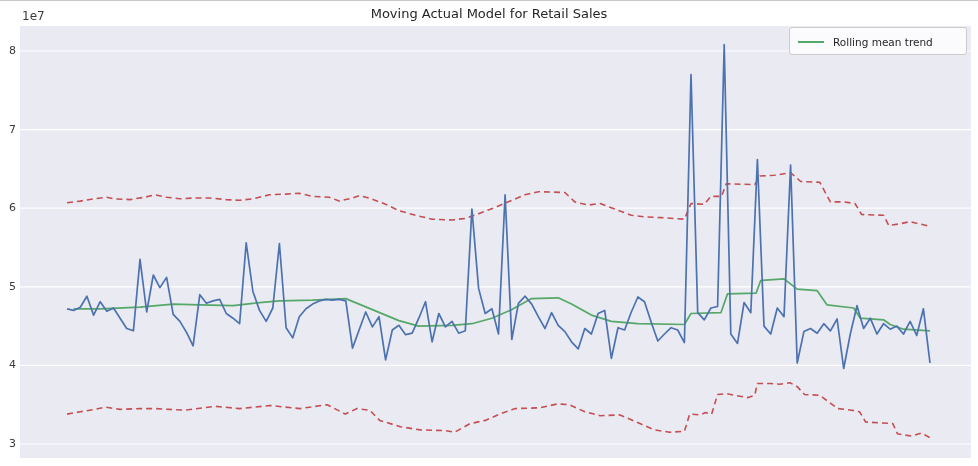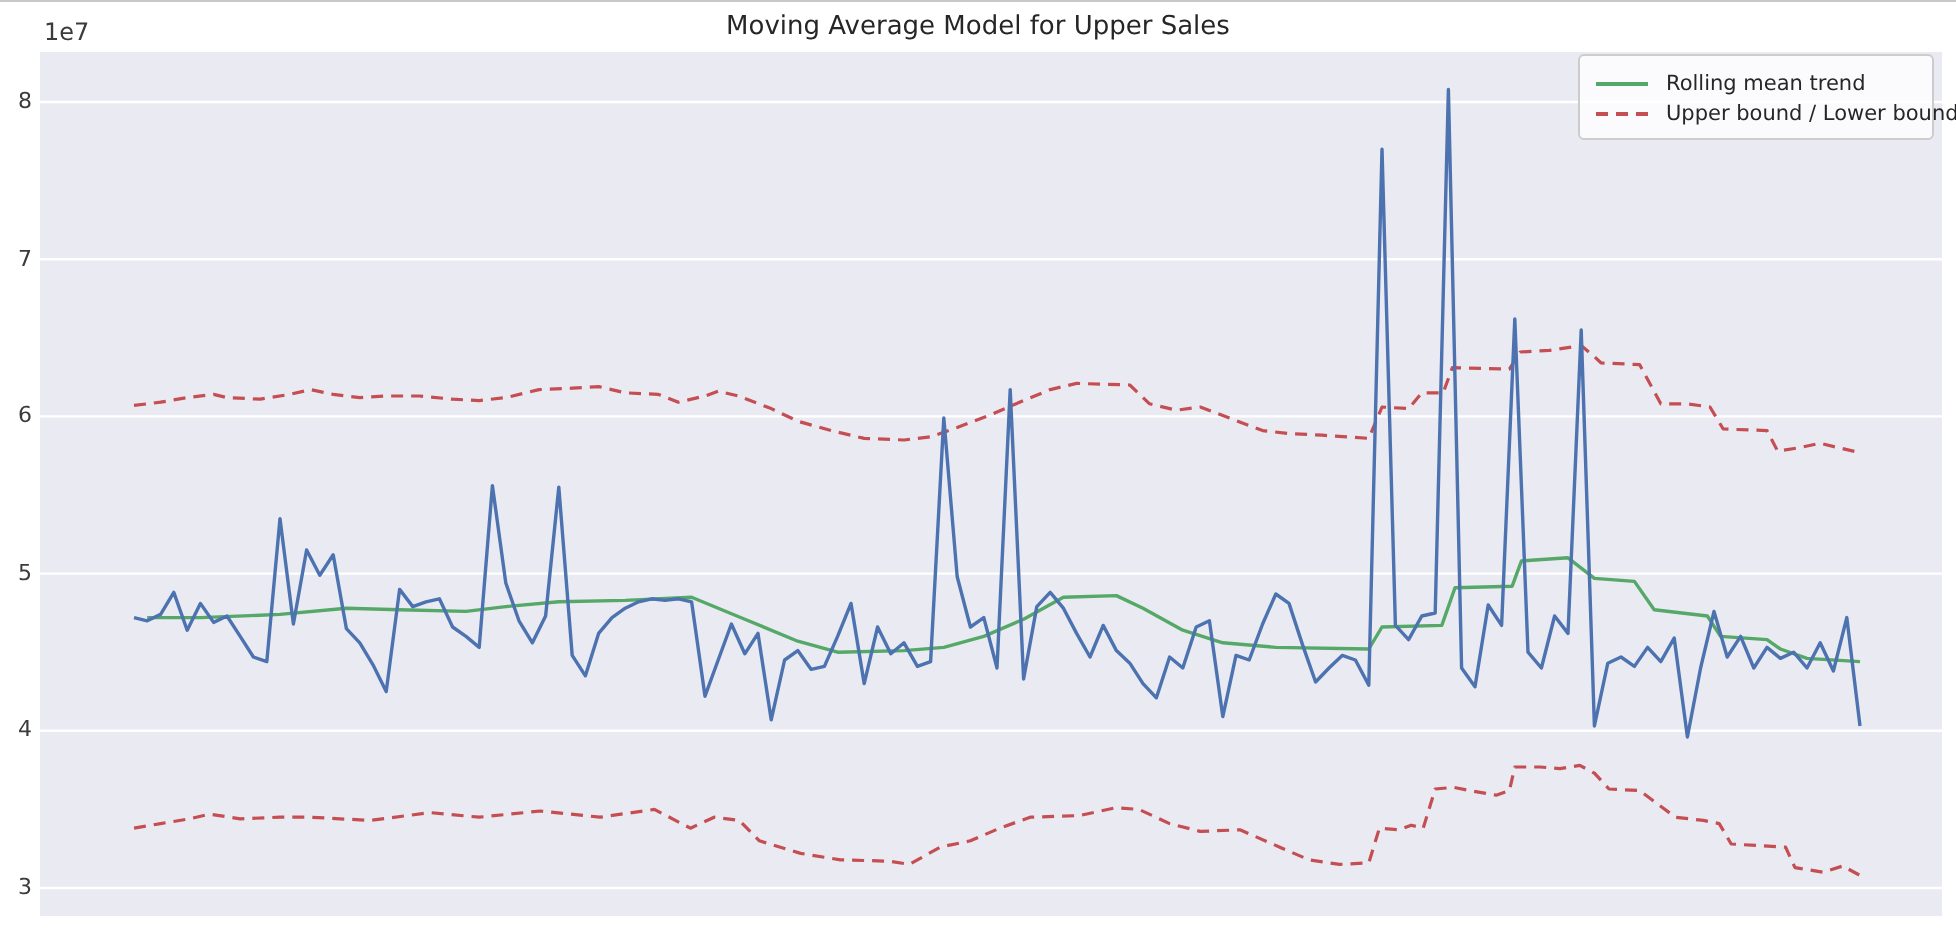--- a/index.html
+++ b/index.html
@@ -29,34 +29,30 @@
       <line x1="20" x2="971" y1="364.4" y2="364.4" stroke="#FFFFFF" stroke-width="1.2"></line>
       <line x1="20" x2="971" y1="285.8" y2="285.8" stroke="#FFFFFF" stroke-width="1.2"></line>
       <line x1="20" x2="971" y1="207.20000000000002" y2="207.20000000000002" stroke="#FFFFFF" stroke-width="1.2"></line>
       <line x1="20" x2="971" y1="128.60000000000002" y2="128.60000000000002" stroke="#FFFFFF" stroke-width="1.2"></line>
       <line x1="20" x2="971" y1="50" y2="50" stroke="#FFFFFF" stroke-width="1.2"></line>
       <polyline points="67.0,201.7 80.3,200.1 93.6,197.8 106.8,196.2 113.5,197.8 130.1,198.6 144.7,196.2 155.3,193.8 166.6,196.2 179.9,197.8 193.1,197.0 209.7,197.0 226.3,198.6 239.6,199.3 252.9,197.8 269.5,193.8 286.1,193.1 299.3,192.3 312.6,195.4 329.2,196.2 339.2,200.1 352.5,197.0 359.1,194.6 369.1,197.0 385.6,203.3 398.9,209.6 415.5,214.3 432.1,218.2 452.0,219.0 465.3,217.4 478.6,212.7 495.2,206.4 511.8,199.3 525.1,193.8 538.3,190.7 564.9,191.5 574.8,200.9 588.1,204.1 600.1,202.5 614.7,208.0 631.3,214.3 644.5,215.8 661.1,216.6 684.4,218.2 691.0,202.5 704.3,203.3 710.9,195.4 721.6,195.4 726.2,182.8 754.7,183.6 760.1,175.0 774.7,174.2 790.6,171.8 797.2,177.3 800.6,180.5 819.8,181.3 830.4,200.9 843.7,200.9 855.0,202.5 861.6,213.5 883.5,214.3 888.8,224.5 899.5,222.9 910.1,220.6 919.4,222.9 930.0,225.3" fill="none" stroke="#C44E52" stroke-width="1.6" stroke-linejoin="round" stroke-linecap="butt" stroke-dasharray="6,4"></polyline>
       <polyline points="67.0,413.1 80.3,410.8 94.9,408.4 104.8,406.1 120.1,408.4 140.0,407.6 155.3,407.6 169.9,408.4 185.2,409.2 215.0,405.3 239.6,407.6 270.1,404.5 300.0,407.6 327.2,403.7 345.2,413.1 357.1,407.6 369.7,409.2 379.7,419.4 400.3,425.7 420.2,428.9 444.7,429.6 454.7,431.2 470.0,422.6 485.2,419.4 499.8,413.1 515.1,407.6 539.7,406.8 557.6,402.9 569.5,403.7 584.8,410.8 600.1,414.7 620.0,413.9 639.9,422.6 654.5,428.9 669.8,431.2 684.4,430.4 689.7,413.1 699.6,413.9 705.6,411.6 711.6,413.1 717.6,393.5 726.9,392.7 734.8,394.3 748.1,396.6 754.7,394.3 757.4,382.5 770.0,382.5 780.0,383.3 789.9,381.7 797.2,385.6 804.5,393.5 819.8,394.3 837.7,407.6 851.7,409.2 859.6,410.8 865.6,421.0 879.6,421.8 892.8,422.6 897.5,432.8 911.4,435.1 921.4,432.0 930.0,436.7" fill="none" stroke="#C44E52" stroke-width="1.6" stroke-linejoin="round" stroke-linecap="butt" stroke-dasharray="6,4"></polyline>
       <polyline points="73.6,307.8 100.2,307.8 140.0,306.2 173.2,303.1 199.8,303.9 233.0,304.7 252.9,302.3 279.4,299.9 312.6,299.2 345.8,297.6 359.1,303.1 372.4,308.6 398.9,319.6 418.8,325.1 452.0,324.3 471.9,322.7 491.9,317.2 511.8,308.6 531.7,297.6 558.2,296.8 571.5,303.1 591.4,314.1 611.4,320.4 637.9,322.7 684.4,323.5 691.0,312.5 720.9,311.7 727.5,292.9 756.1,292.1 760.7,279.5 784.0,277.9 797.2,288.2 817.2,289.7 827.1,303.9 853.7,307.0 860.3,317.2 883.5,318.8 890.2,323.5 903.5,328.2 930.0,329.8" fill="none" stroke="#55A868" stroke-width="1.7" stroke-linejoin="round" stroke-linecap="butt"></polyline>
       <polyline points="67.0,307.8 73.6,309.4 80.3,306.2 86.9,295.2 93.6,314.1 100.2,300.7 106.8,310.2 113.5,307.0 120.1,317.2 126.7,327.5 133.4,329.8 140.0,258.3 146.7,311.0 153.3,274.0 159.9,286.6 166.6,276.4 173.2,313.3 179.9,320.4 186.5,331.4 193.1,344.8 199.8,293.7 206.4,302.3 213.0,299.9 219.7,298.4 226.3,312.5 233.0,317.2 239.6,322.7 246.2,241.8 252.9,290.5 259.5,309.4 266.2,320.4 272.8,307.0 279.4,242.6 286.1,326.7 292.7,336.9 299.3,315.7 306.0,307.8 312.6,303.1 319.3,299.9 325.9,298.4 332.5,299.2 339.2,298.4 345.8,299.9 352.5,347.1 359.1,329.0 365.7,311.0 372.4,325.9 379.0,315.7 385.6,358.9 392.3,329.0 398.9,324.3 405.6,333.7 412.2,332.2 418.8,317.2 425.5,300.7 432.1,340.8 438.8,312.5 445.4,325.9 452.0,320.4 458.7,332.2 465.3,329.8 471.9,208.0 478.6,287.4 485.2,312.5 491.9,307.8 498.5,333.0 505.1,193.8 511.8,338.5 518.4,302.3 525.1,295.2 531.7,303.1 538.3,315.7 545.0,327.5 551.6,311.7 558.2,324.3 564.9,330.6 571.5,340.8 578.2,347.9 584.8,327.5 591.4,333.0 598.1,312.5 604.7,309.4 611.4,357.3 618.0,326.7 624.6,329.0 631.3,311.0 637.9,296.0 644.5,300.7 651.2,321.2 657.8,340.0 664.5,333.0 671.1,326.7 677.7,329.0 684.4,341.6 691.0,73.6 697.7,311.7 704.3,318.8 710.9,307.0 717.6,305.5 724.2,43.7 730.8,333.0 737.5,342.4 744.1,301.5 750.8,311.7 757.4,158.5 764.0,325.1 770.7,333.0 777.3,307.0 784.0,315.7 790.6,164.0 797.2,362.0 803.9,330.6 810.5,327.5 817.2,332.2 823.8,322.7 830.4,329.8 837.1,318.0 843.7,367.5 850.3,333.0 857.0,304.7 863.6,327.5 870.3,317.2 876.9,333.0 883.5,322.7 890.2,328.2 896.8,325.1 903.5,333.0 910.1,320.4 916.7,334.5 923.4,307.8 930.0,362.0" fill="none" stroke="#4C72B0" stroke-width="1.7" stroke-linejoin="round" stroke-linecap="butt"></polyline>
     </svg>
-  <div class="title">Moving Average Model for Upper Sales</div>
+  <div class="title">Moving Actual Model for Retail Sales</div>
   <div class="offset-text">1e7</div>
   <div id="yticks">
       <div class="ytick" style="top: 436px; color: rgb(59, 59, 59);">3</div>
       <div class="ytick" style="top: 357.4px; color: rgb(59, 59, 59);">4</div>
       <div class="ytick" style="top: 278.8px; color: rgb(59, 59, 59);">5</div>
       <div class="ytick" style="top: 200.2px; color: rgb(59, 59, 59);">6</div>
       <div class="ytick" style="top: 121.6px; color: rgb(59, 59, 59);">7</div>
       <div class="ytick" style="top: 43px; color: rgb(59, 59, 59);">8</div>
     </div>
 
   <div class="legend">
     <div class="legend-row">
       <span class="legend-sample" style="border-top: 2px solid rgb(85, 168, 104);"></span>
       <span class="legend-label">Rolling mean trend</span>
     </div>
-    <div class="legend-row">
-      <span class="legend-sample" style="border-top: 2px dashed rgb(196, 78, 82);"></span>
-      <span class="legend-label">Upper bound / Lower bound</span>
-    </div>
   </div>
 </div>
 
 </body></html>

